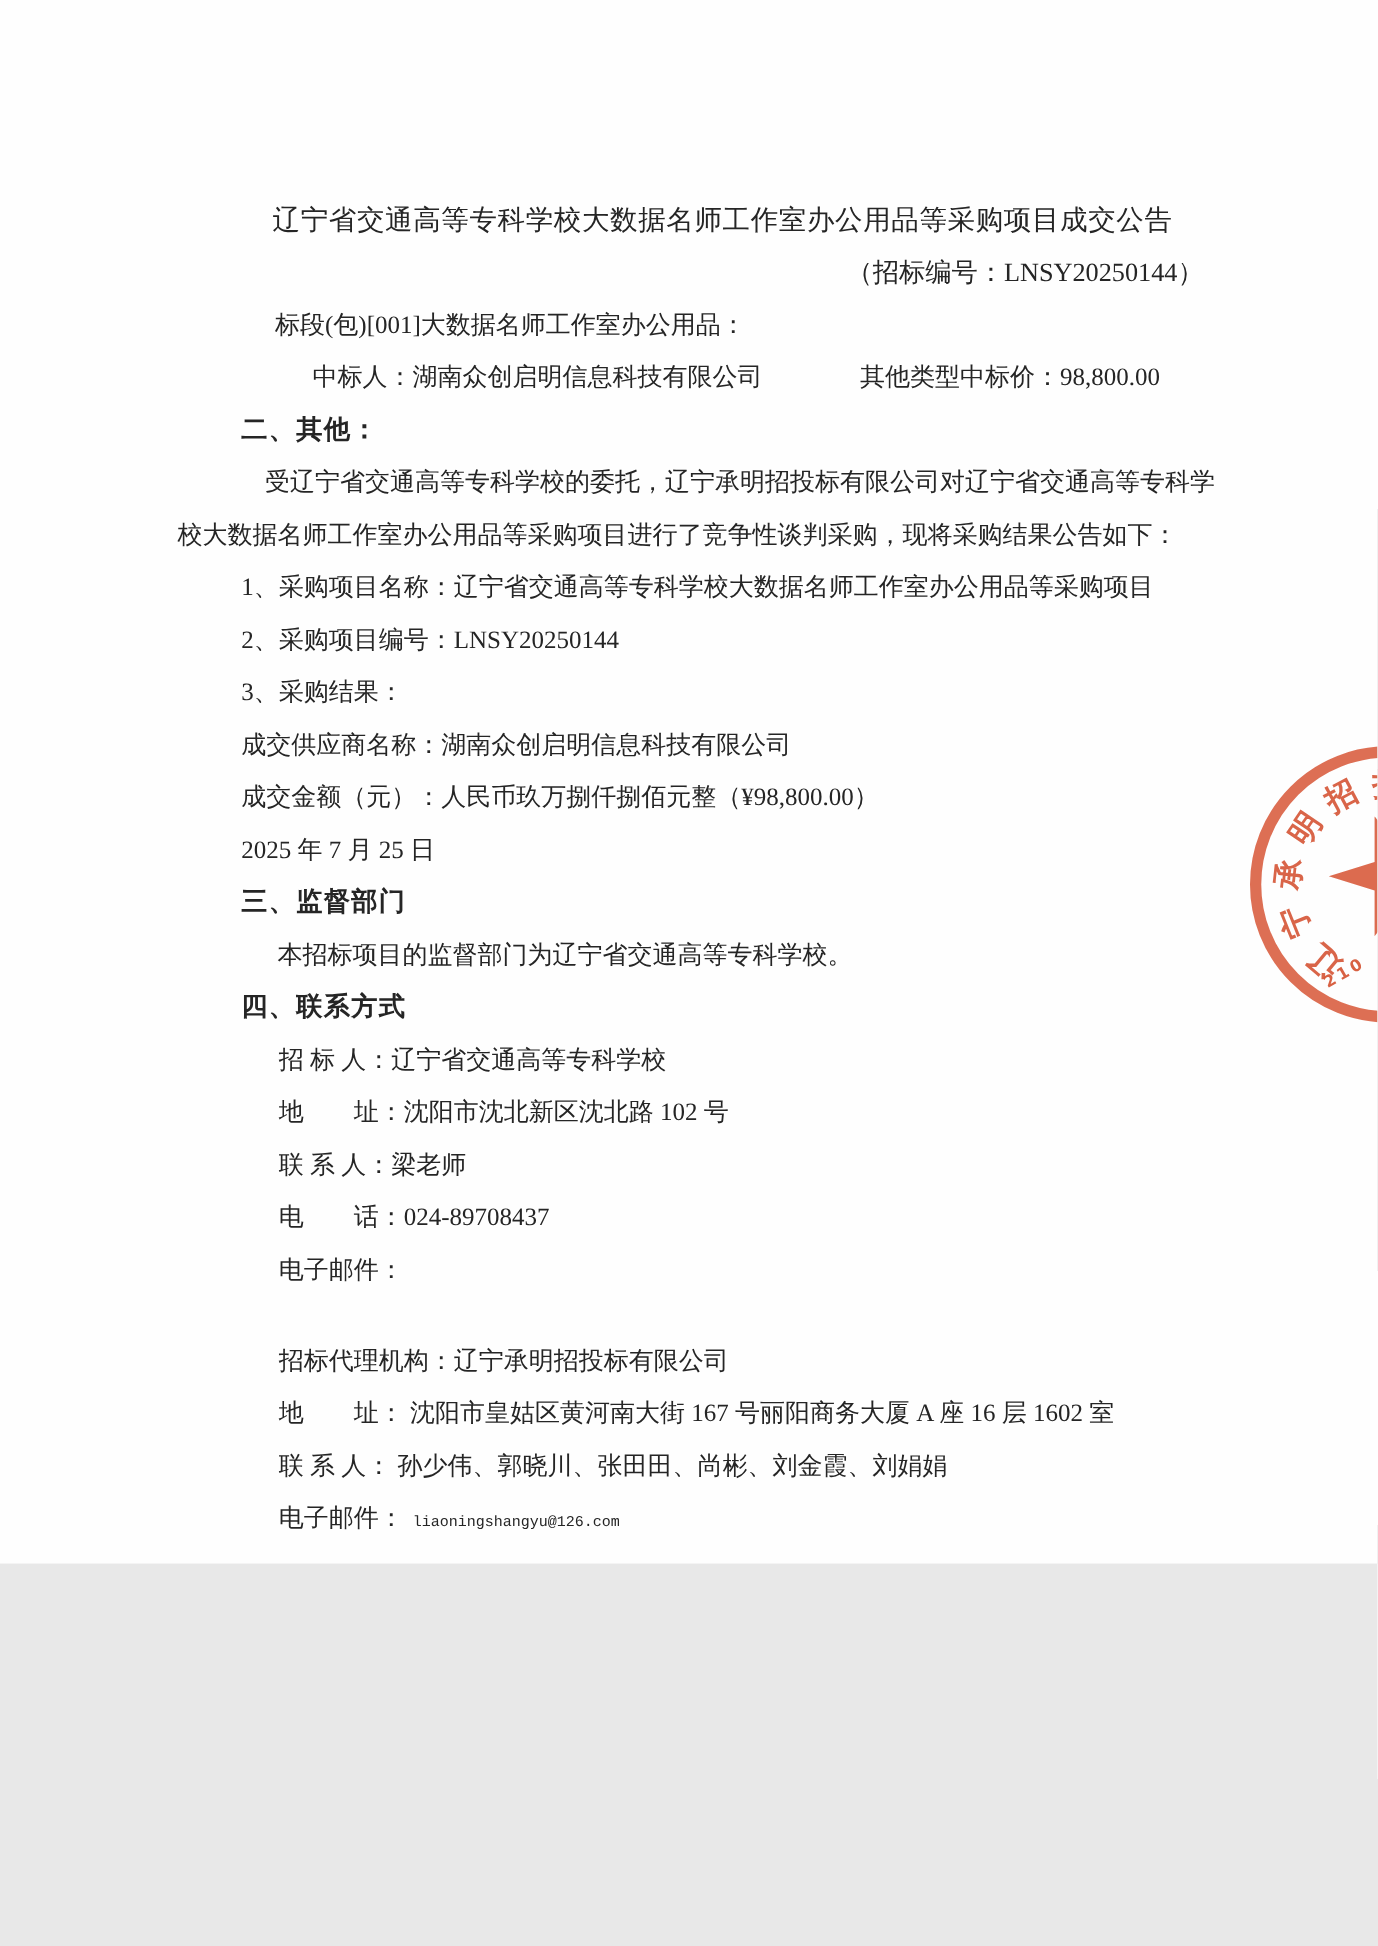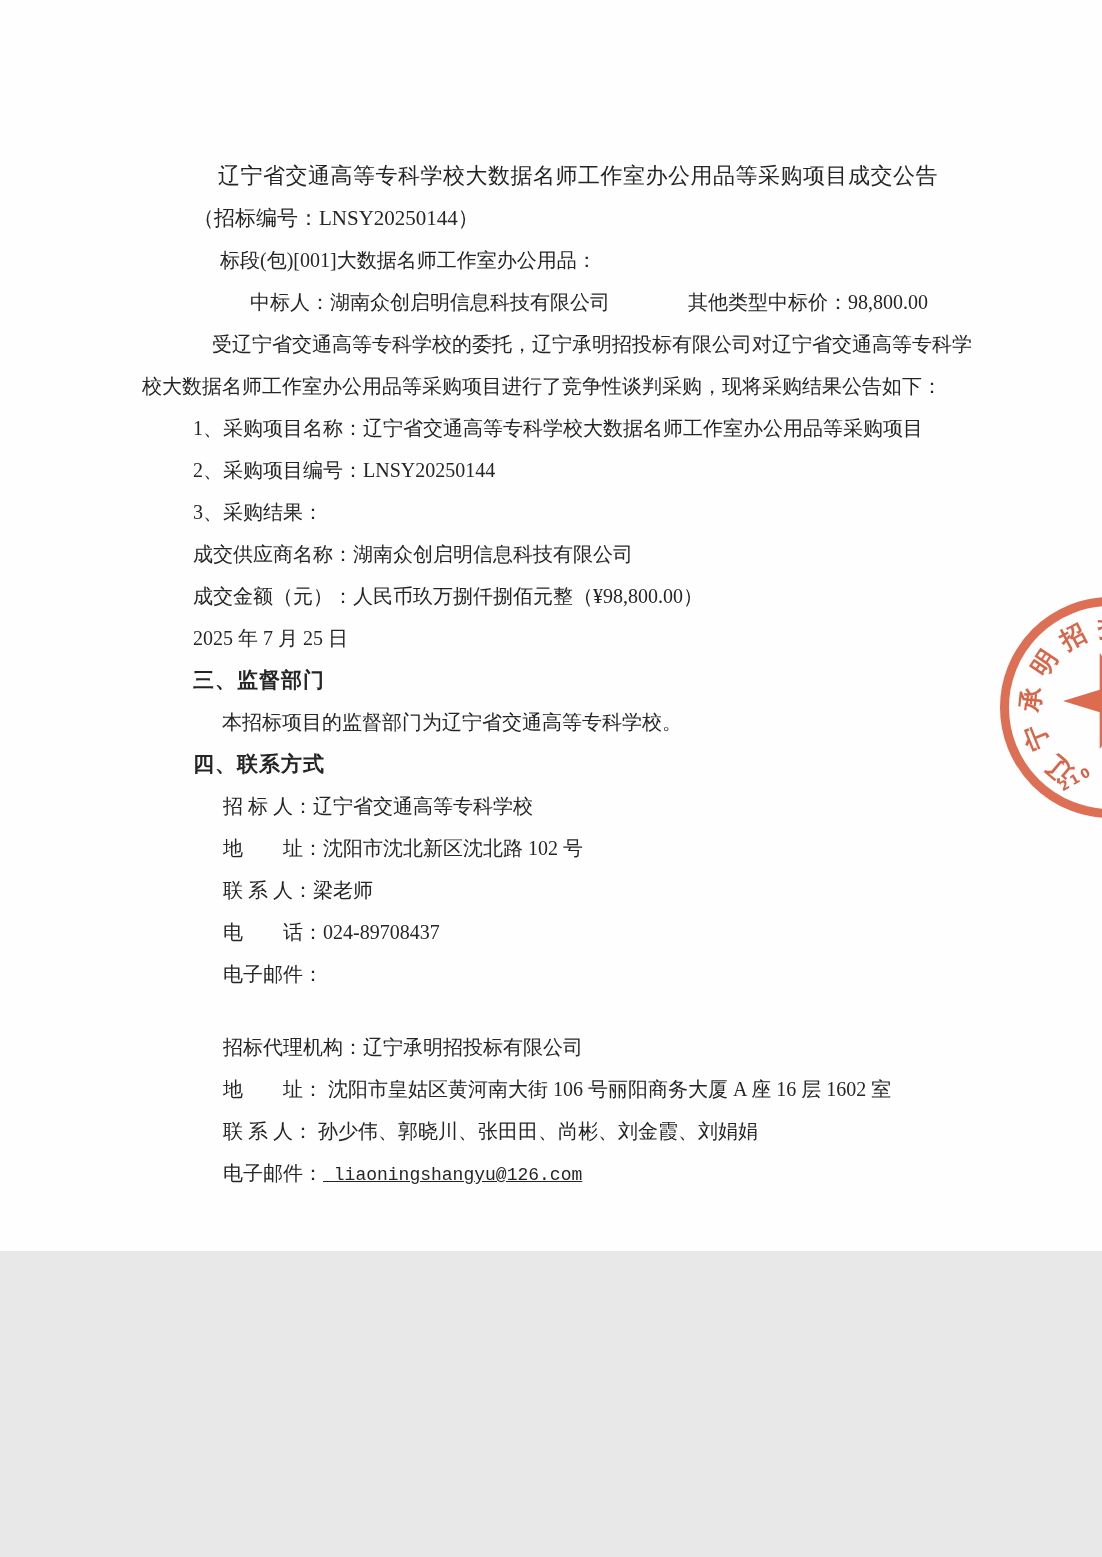--- a/index.html
+++ b/index.html
@@ -14,37 +14,37 @@
   }
   .content {
     position:absolute; left:193px; top:155px; width:770px;
     font-size:20px; line-height:42px;
   }
   .line { white-space:pre; }
   .doc-title {
     text-align:center; font-size:22px; white-space:nowrap;
     letter-spacing:0.5px;
   }
-  .doc-subtitle { text-align:left; font-size:21px; }
+  .doc-subtitle { text-align:right; font-size:21px; }
   .heading {
     font-family:"Liberation Sans","DejaVu Sans",sans-serif;
     font-weight:bold; font-size:21px; letter-spacing:1px;
   }
   .h1 { margin-top:56px; }
   .indent-lot   { padding-left:27px; }
   .indent-win   { padding-left:57px; }
   .indent-body  { padding-left:29px; }
   .para2 {
     margin-left:-51px; width:830px; text-indent:70px;
     white-space:normal;
   }
   .winner-right { margin-left:78px; }
   .contact-block .line { padding-left:30px; }
   .agency-start { margin-top:31px; }
-  .mono-val { font-family:"Liberation Mono","DejaVu Sans Mono",monospace; font-size:18px;text-decoration:underline; }
+  .mono-val { font-family:"Liberation Mono","DejaVu Sans Mono",monospace; font-size:12px; }
 
   
   .seal {
     position:absolute; left:1000px; top:597px; width:221px; height:221px;
     pointer-events:none;
   }
   .seal-ring {
     position:absolute; inset:0; box-sizing:border-box;
     border:9px solid rgba(216,91,60,0.88); border-radius:50%;
   }
@@ -81,20 +81,21 @@
 
 <div class="page">
   <div class="content">
 
     <div class="line doc-title">辽宁省交通高等专科学校大数据名师工作室办公用品等采购项目成交公告</div>
     <div class="line doc-subtitle">（招标编号：LNSY20250144）</div>
 
     <div class="line indent-lot">标段(包)[001]大数据名师工作室办公用品：</div>
     <div class="line indent-win"><span>中标人：湖南众创启明信息科技有限公司</span><span class="winner-right">其他类型中标价：98,800.00</span></div>
 
+    <div class="line heading">二、其他：</div>
     <div class="para2">受辽宁省交通高等专科学校的委托，辽宁承明招投标有限公司对辽宁省交通高等专科学校大数据名师工作室办公用品等采购项目进行了竞争性谈判采购，现将采购结果公告如下：</div>
     <div class="line">1、采购项目名称：辽宁省交通高等专科学校大数据名师工作室办公用品等采购项目</div>
     <div class="line">2、采购项目编号：LNSY20250144</div>
     <div class="line">3、采购结果：</div>
     <div class="line">成交供应商名称：湖南众创启明信息科技有限公司</div>
     <div class="line">成交金额（元）：人民币玖万捌仟捌佰元整（¥98,800.00）</div>
     <div class="line">2025 年 7 月 25 日</div>
 
     <div class="line heading">三、监督部门</div>
     <div class="line indent-body">本招标项目的监督部门为辽宁省交通高等专科学校。</div>
@@ -104,21 +105,21 @@
     <div class="contact-block">
       <div class="line"><span>招 标 人：</span><span>辽宁省交通高等专科学校</span></div>
       <div class="line"><span>地　　址：</span><span>沈阳市沈北新区沈北路 102 号</span></div>
       <div class="line"><span>联 系 人：</span><span>梁老师</span></div>
       <div class="line"><span>电　　话：</span><span>024-89708437</span></div>
       <div class="line"><span>电子邮件：</span><span></span></div>
     </div>
 
     <div class="contact-block">
       <div class="line agency-start"><span>招标代理机构：</span><span>辽宁承明招投标有限公司</span></div>
-      <div class="line"><span>地　　址：</span><span> 沈阳市皇姑区黄河南大街 106 号丽阳商务大厦 A 座 16 层 1602 室</span></div>
+      <div class="line"><span>地　　址：</span><span> 沈阳市皇姑区黄河南大街 167 号丽阳商务大厦 A 座 16 层 1602 室</span></div>
       <div class="line"><span>联 系 人：</span><span> 孙少伟、郭晓川、张田田、尚彬、刘金霞、刘娟娟</span></div>
       <div class="line"><span>电子邮件：</span><span class="mono-val"> liaoningshangyu@126.com</span></div>
     </div>
 
   </div>
 
   <div class="seal">
     <div class="seal-ring"></div>
     <div class="seal-star"></div>
     <span class="seal-char c0">辽</span>

